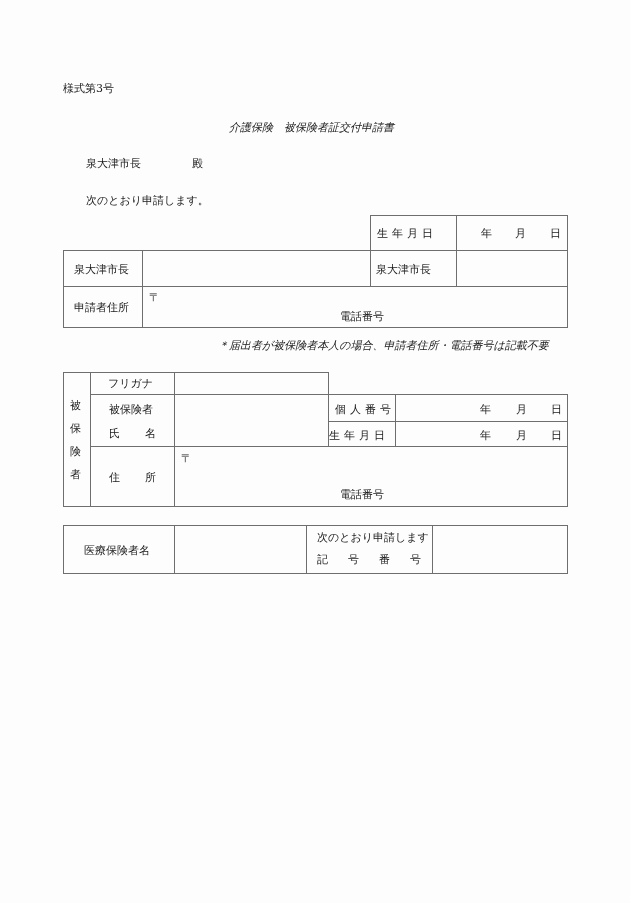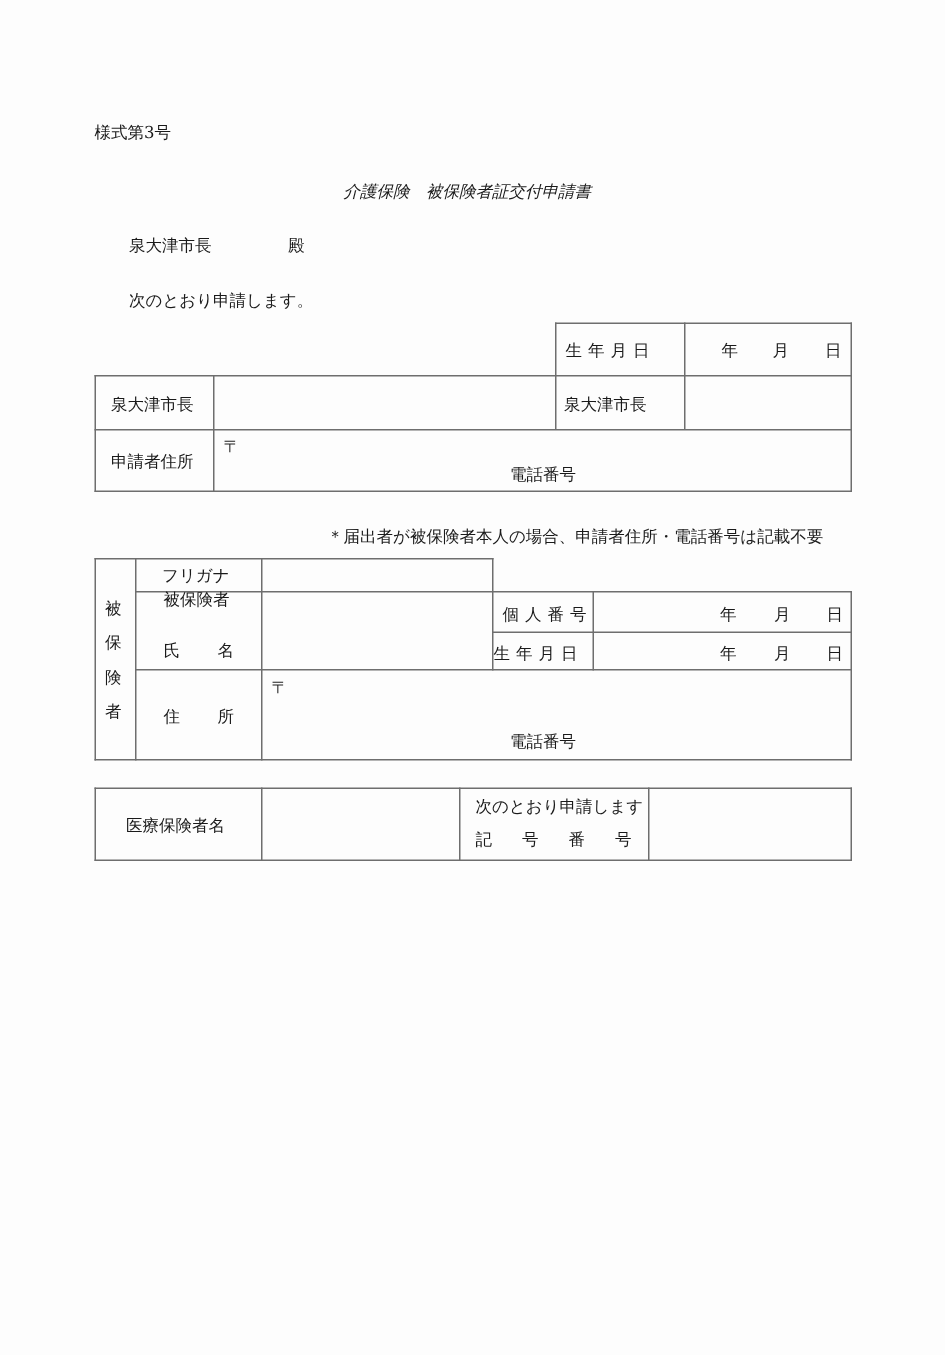--- a/index.html
+++ b/index.html
@@ -43,21 +43,21 @@
   <div class="abs" style="left:376px;top:262px;">泉大津市長</div>
   <div class="abs" style="left:457px;top:251px;width:110px;height:34px;"></div>
 
   <div class="abs" style="left:74px;top:300px;">申請者住所</div>
   <div class="abs" style="left:143px;top:287px;width:424px;height:39px;">
     <span class="abs" style="left:6px;top:3px;font-family:'DejaVu Sans',sans-serif;">〒</span>
     <span class="abs" style="left:197px;top:22px;">電話番号</span>
   </div>
 </div>
 
-<div class="abs" style="left:218px;top:350px;">＊届出者が被保険者本人の場合、申請者住所・電話番号は記載不要</div>
+<div class="abs" style="left:218px;top:338px;font-style:italic;">＊届出者が被保険者本人の場合、申請者住所・電話番号は記載不要</div>
 
 <div>
   <div class="line h" style="left:63px;top:372px;width:266px;"></div>
   <div class="line h" style="left:90px;top:394px;width:478px;"></div>
   <div class="line h" style="left:328px;top:421px;width:240px;"></div>
   <div class="line h" style="left:90px;top:446px;width:478px;"></div>
   <div class="line h" style="left:63px;top:506px;width:505px;"></div>
   <div class="line v" style="left:63px;top:372px;height:135px;"></div>
   <div class="line v" style="left:90px;top:372px;height:135px;"></div>
   <div class="line v" style="left:174px;top:372px;height:135px;"></div>
@@ -68,21 +68,21 @@
   <div class="abs" style="left:70px;top:398px;width:14px;">
     <div style="height:23px;">被</div>
     <div style="height:23px;">保</div>
     <div style="height:23px;">険</div>
     <div style="height:23px;">者</div>
   </div>
 
   <div class="abs" style="left:108px;top:376px;">フリガナ</div>
   <div class="abs" style="left:175px;top:373px;width:152px;height:20px;"></div>
 
-  <div class="abs" style="left:109px;top:392px;">被保険者</div>
+  <div class="abs" style="left:109px;top:402px;">被保険者</div>
   <div class="abs" style="left:109px;top:426px;width:48px;">
     <span class="abs" style="left:0;">氏</span>
     <span class="abs" style="left:36px;">名</span>
   </div>
   <div class="abs" style="left:175px;top:395px;width:152px;height:50px;"></div>
 
   <div class="abs spaced" style="left:335px;top:402px;">個人番号</div>
   <div class="abs" style="left:396px;top:395px;width:171px;height:25px;">
     <span class="abs" style="left:84px;top:7px;">年</span>
     <span class="abs" style="left:120px;top:7px;">月</span>

